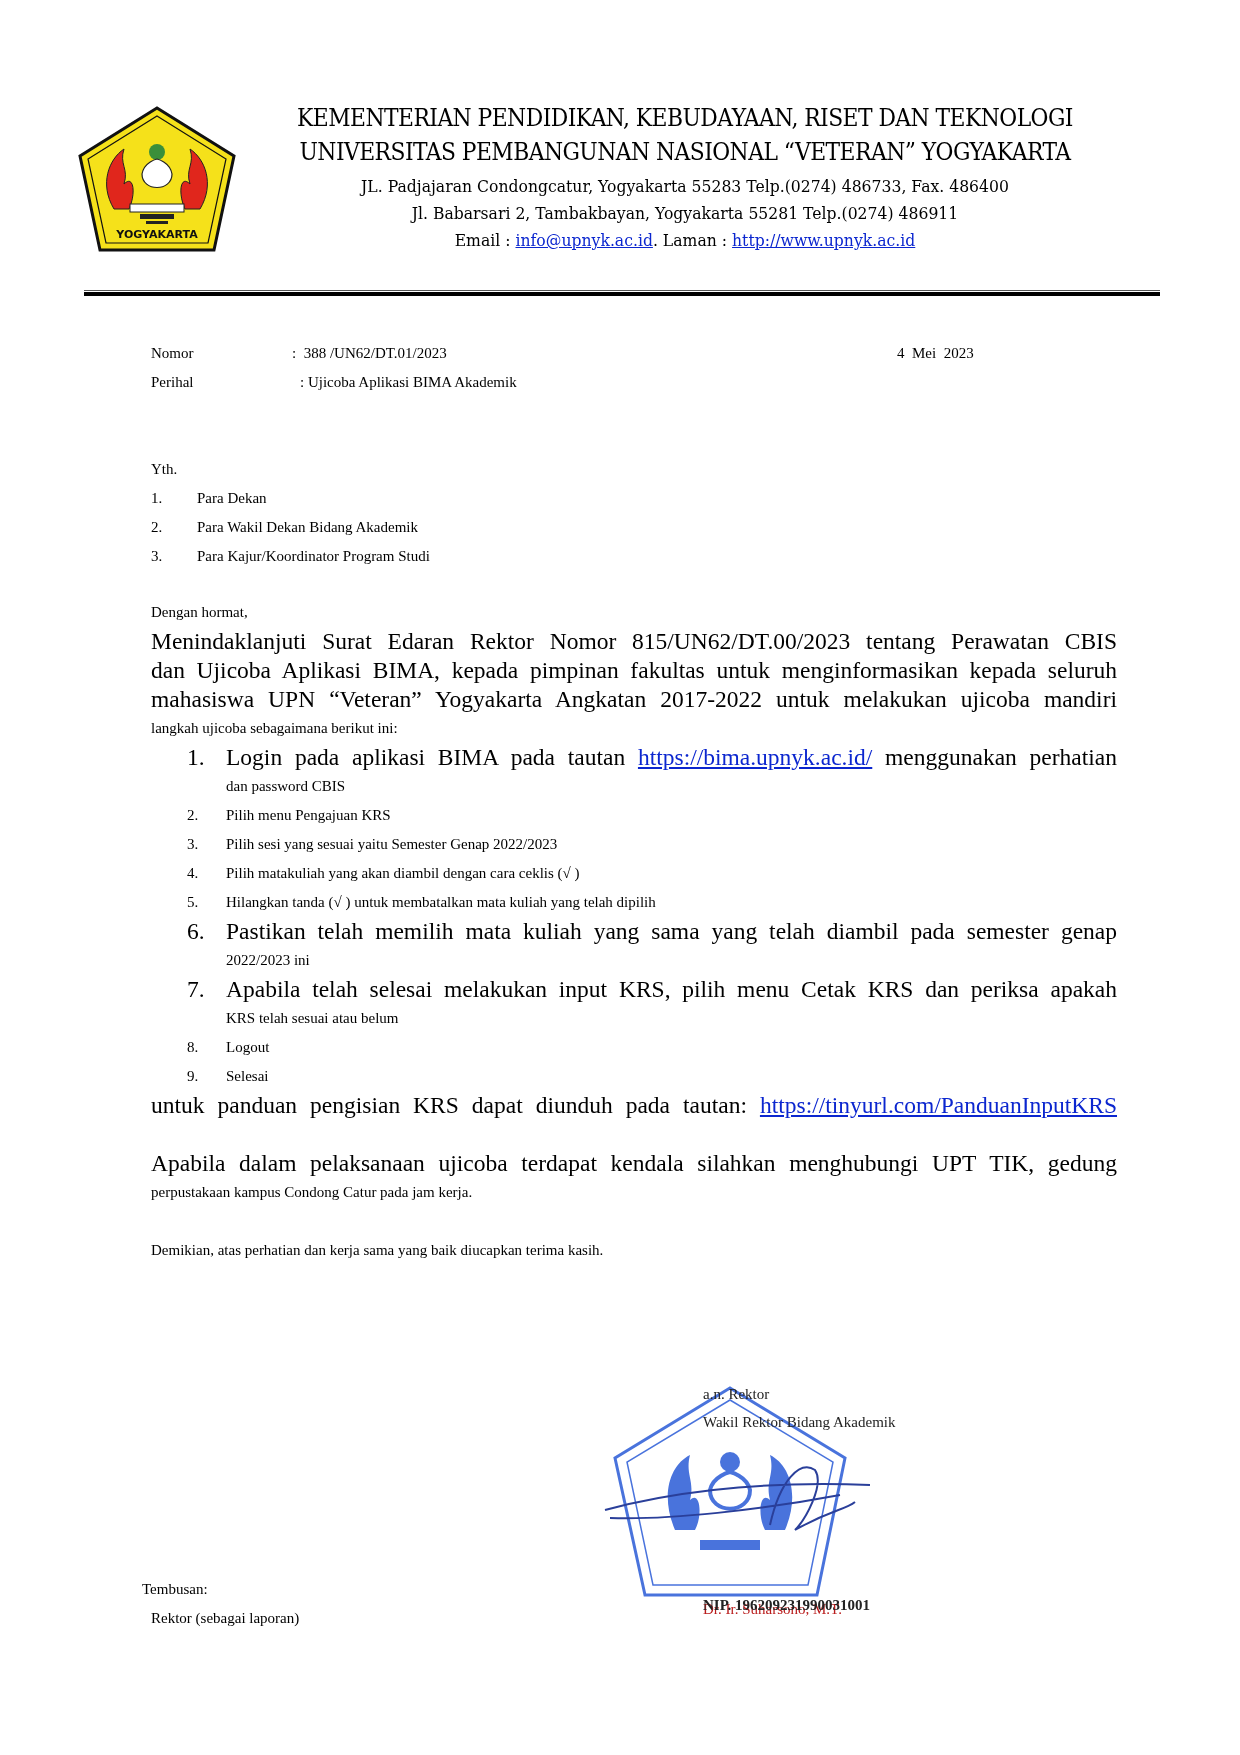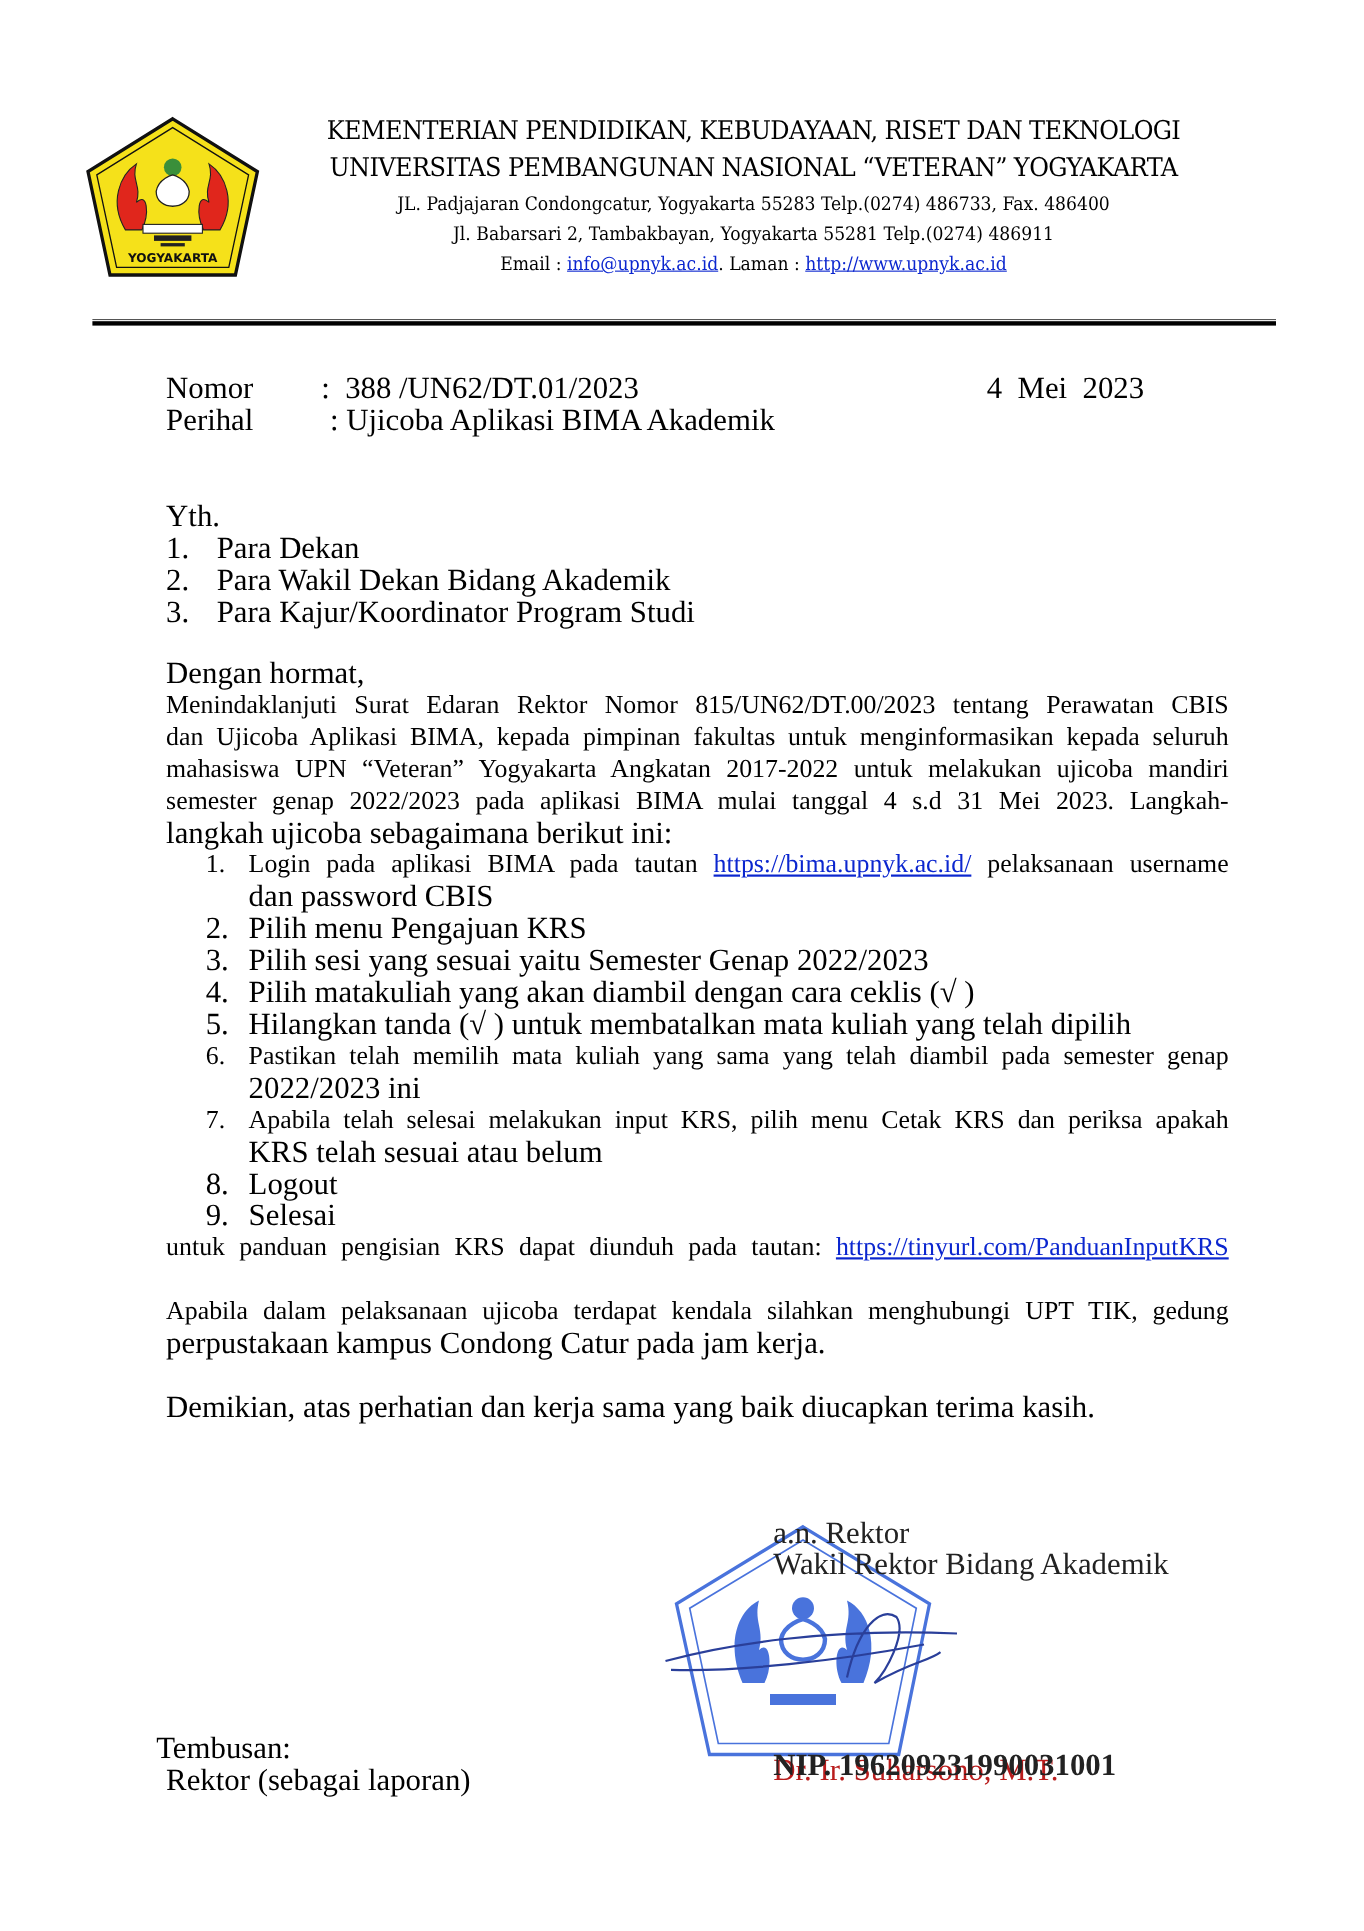--- a/index.html
+++ b/index.html
@@ -2,21 +2,21 @@
 <html><head>
 <meta charset="utf-8">
 <style>
   html, body { margin:0; padding:0; background:#ffffff; }
   body { width:1240px; height:1755px; position:relative; overflow:hidden; font-family:"Liberation Serif", serif; color:#000; }
   .abs { position:absolute; }
   .kop-line { font-family:"DejaVu Serif", serif; white-space:nowrap; text-align:center; }
   .k1 { font-size:23.5px; letter-spacing:-0.6px; transform:scaleX(0.93); }
   .k2 { font-size:17px; transform:scaleX(0.92); }
   a, .link { color:#0b26cf; text-decoration:underline; }
-  .t { font-size:28px; line-height:29px; white-space:nowrap; }
+  .t { font-size:15px; line-height:29px; white-space:nowrap; }
   .just { font-size:23.5px; line-height:29px; text-align:justify; text-align-last:justify; }
   .rule1 { left:84px; width:1076px; height:4px; background:#000; top:292px; }
   .rule2 { left:84px; width:1076px; height:1px; background:#555; top:290px; }
   ol.steps { margin:0; padding:0; list-style:none; }
   ol.steps li { position:relative; padding-left:75px; }
   ol.steps li .num { position:absolute; left:36px; }
 </style>
 </head>
 <body>
 
@@ -57,25 +57,24 @@
   <div class="t"><span style="display:inline-block;width:46px;">1.</span><span>Para Dekan</span></div>
   <div class="t"><span style="display:inline-block;width:46px;">2.</span><span>Para Wakil Dekan Bidang Akademik</span></div>
   <div class="t"><span style="display:inline-block;width:46px;">3.</span><span>Para Kajur/Koordinator Program Studi</span></div>
 </div>
 
 <div class="abs" style="left:151px;top:598px;width:966px;">
   <div class="t">Dengan hormat,</div>
   <div class="just">Menindaklanjuti Surat Edaran Rektor Nomor 815/UN62/DT.00/2023 tentang Perawatan CBIS</div>
   <div class="just">dan Ujicoba Aplikasi BIMA, kepada pimpinan fakultas untuk menginformasikan kepada seluruh</div>
   <div class="just">mahasiswa UPN “Veteran” Yogyakarta Angkatan 2017-2022 untuk melakukan ujicoba mandiri</div>
-  <div class="just">semester genap 2022/2023 pada aplikasi BIMA mulai tanggal 4 s.d 31 Mei 2023. Langkah-</div>
   <div class="t">langkah ujicoba sebagaimana berikut ini:</div>
 
   <ol class="steps">
-    <li class="just"><span class="num">1.</span><span>Login pada aplikasi BIMA pada tautan </span><a>https://bima.upnyk.ac.id/</a><span> pelaksanaan username</span></li>
+    <li class="just"><span class="num">1.</span><span>Login pada aplikasi BIMA pada tautan </span><a>https://bima.upnyk.ac.id/</a><span> menggunakan perhatian</span></li>
     <li class="t"><span>dan password CBIS</span></li>
     <li class="t"><span class="num">2.</span><span>Pilih menu Pengajuan KRS</span></li>
     <li class="t"><span class="num">3.</span><span>Pilih sesi yang sesuai yaitu Semester Genap 2022/2023</span></li>
     <li class="t"><span class="num">4.</span><span>Pilih matakuliah yang akan diambil dengan cara ceklis (√ )</span></li>
     <li class="t"><span class="num">5.</span><span>Hilangkan tanda (√ ) untuk membatalkan mata kuliah yang telah dipilih</span></li>
     <li class="just"><span class="num">6.</span><span>Pastikan telah memilih mata kuliah yang sama yang telah diambil pada semester genap</span></li>
     <li class="t"><span>2022/2023 ini</span></li>
     <li class="just"><span class="num">7.</span><span>Apabila telah selesai melakukan input KRS, pilih menu Cetak KRS dan periksa apakah</span></li>
     <li class="t"><span>KRS telah sesuai atau belum</span></li>
     <li class="t"><span class="num">8.</span><span>Logout</span></li>

